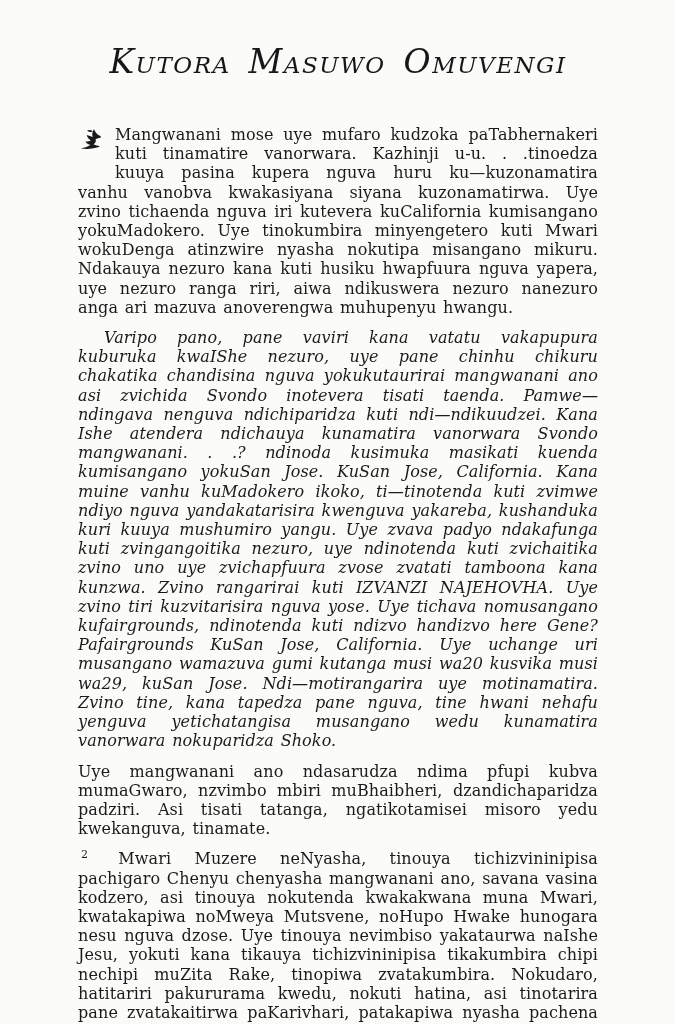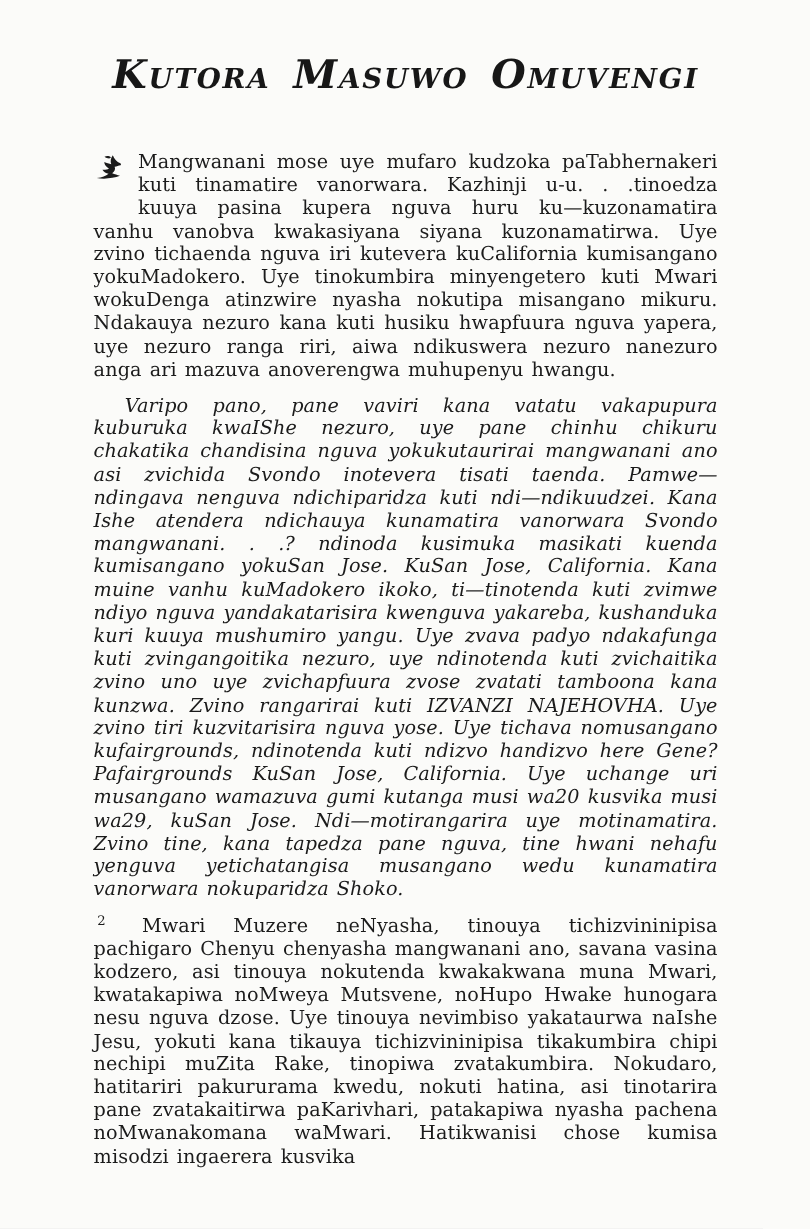--- a/index.html
+++ b/index.html
@@ -17,21 +17,21 @@
     font-family: "DejaVu Serif", serif;
     overflow: hidden;
     box-sizing: border-box;
     padding: 38px 77px 0 78px;
   }
   .title {
     margin: 4px 0 44px 0;
     text-align: center;
     font-family: "DejaVu Serif", serif;
     font-style: italic;
-    font-weight: bold;
+    font-weight: normal;
     font-variant: small-caps;
     font-size: 33px;
     letter-spacing: 1.5px;
     word-spacing: 6px;
     color: #171717;
     white-space: nowrap;
   }
   .body-text {
     width: 520px;
   }
@@ -75,20 +75,23 @@
           <path fill="#1b1b1b" d="M13.4 4.6 C12 3.4 10 3.2 8.4 4.2 C9.6 5.2 11.2 5.6 12.6 5.4 Z"></path>
         </svg>
       </span>
       <span>Mangwanani mose uye mufaro kudzoka paTabhernakeri kuti tinamatire vanorwara. Kazhinji u-u. . .tinoedza kuuya pasina kupera nguva huru ku—kuzonamatira vanhu vanobva kwakasiyana siyana kuzonamatirwa. Uye zvino tichaenda nguva iri kutevera kuCalifornia kumisangano yokuMadokero. Uye tinokumbira minyengetero kuti Mwari wokuDenga atinzwire nyasha nokutipa misangano mikuru. Ndakauya nezuro kana kuti husiku hwapfuura nguva yapera, uye nezuro ranga riri, aiwa ndikuswera nezuro nanezuro anga ari mazuva anoverengwa muhupenyu hwangu.</span>
     </p>
 
     <p class="para indent">
       <span>Varipo pano, pane vaviri kana vatatu vakapupura kuburuka kwaIShe nezuro, uye pane chinhu chikuru chakatika chandisina nguva yokukutaurirai mangwanani ano asi zvichida Svondo inotevera tisati taenda. Pamwe—ndingava nenguva ndichiparidza kuti ndi—ndikuudzei. Kana Ishe atendera ndichauya kunamatira vanorwara Svondo mangwanani. . .? ndinoda kusimuka masikati kuenda kumisangano yokuSan Jose. KuSan Jose, California. Kana muine vanhu kuMadokero ikoko, ti—tinotenda kuti zvimwe ndiyo nguva yandakatarisira kwenguva yakareba, kushanduka kuri kuuya mushumiro yangu. Uye zvava padyo ndakafunga kuti zvingangoitika nezuro, uye ndinotenda kuti zvichaitika zvino uno uye zvichapfuura zvose zvatati tamboona kana kunzwa. Zvino rangarirai kuti IZVANZI NAJEHOVHA. Uye zvino tiri kuzvitarisira nguva yose. Uye tichava nomusangano kufairgrounds, ndinotenda kuti ndizvo handizvo here Gene? Pafairgrounds KuSan Jose, California. Uye uchange uri musangano wamazuva gumi kutanga musi wa20 kusvika musi wa29, kuSan Jose. Ndi—motirangarira uye motinamatira. Zvino tine, kana tapedza pane nguva, tine hwani nehafu yenguva yetichatangisa musangano wedu kunamatira vanorwara nokuparidza Shoko.</span>
     </p>
 
+    <p class="para">
+      <span>Uye mangwanani ano ndasarudza ndima pfupi kubva mumaGwaro, nzvimbo mbiri muBhaibheri, dzandichaparidza padziri. Asi tisati tatanga, ngatikotamisei misoro yedu kwekanguva, tinamate.</span>
+    </p>
 
     <p class="para verse">
       <sup class="verse-num">2</sup>
       <span>Mwari Muzere neNyasha, tinouya tichizvininipisa pachigaro Chenyu chenyasha mangwanani ano, savana vasina kodzero, asi tinouya nokutenda kwakakwana muna Mwari, kwatakapiwa noMweya Mutsvene, noHupo Hwake hunogara nesu nguva dzose. Uye tinouya nevimbiso yakataurwa naIshe Jesu, yokuti kana tikauya tichizvininipisa tikakumbira chipi nechipi muZita Rake, tinopiwa zvatakumbira. Nokudaro, hatitariri pakururama kwedu, nokuti hatina, asi tinotarira pane zvatakaitirwa paKarivhari, patakapiwa nyasha pachena noMwanakomana waMwari. Hatikwanisi chose kumisa misodzi ingaerera kusvika</span>
     </p>
 
   </div>
 </div>
 
 </body></html>

